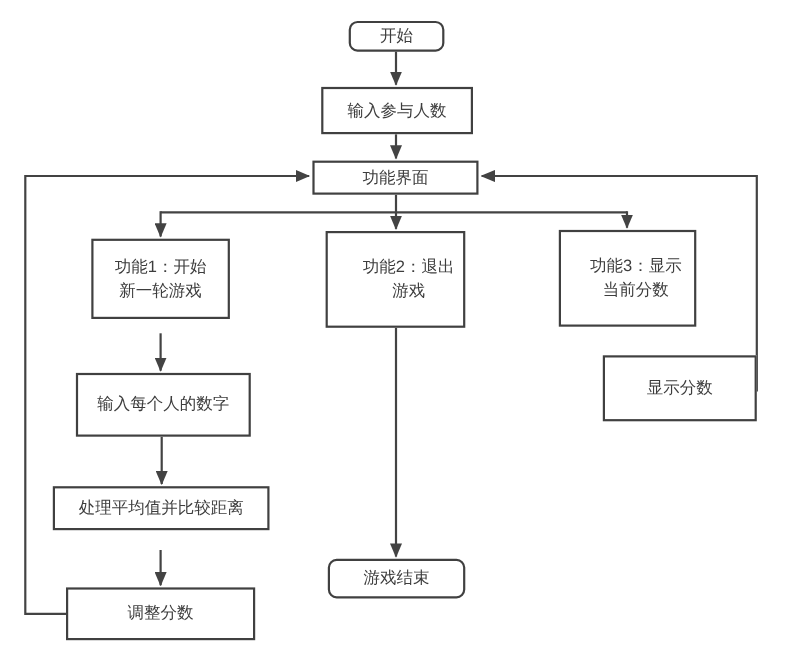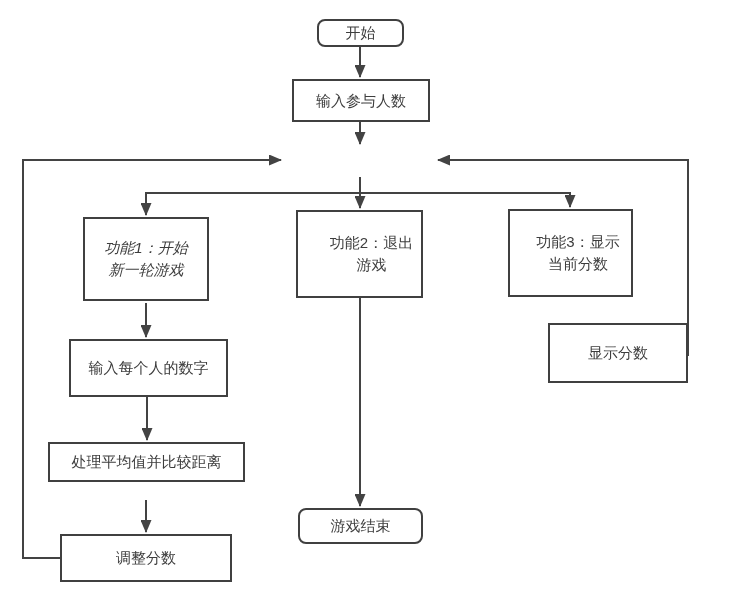--- a/index.html
+++ b/index.html
@@ -36,21 +36,21 @@
     text-align: center;
     white-space: pre-line;
     z-index: 2;
   }
   .node.rounded { border-radius: 8px; }
 
   
   #n-start         { left: 317px; top: 19px;  width: 87px;  height: 28px; text-align: right; }
   #n-input-players { left: 292px; top: 79px;  width: 138px; height: 43px; }
   #n-menu          { left: 284px; top: 146px; width: 151px; height: 31px; }
-  #n-func1         { left: 83px;  top: 217px; width: 126px; height: 84px; font-style: italic; }
+  #n-func1         { left: 83px;  top: 217px; width: 126px; height: 73px; }
   #n-func2         { left: 296px; top: 210px; width: 127px; height: 88px; padding-left: 24px; }
   #n-func3         { left: 508px; top: 209px; width: 125px; height: 88px; padding-left: 15px; }
   #n-input-numbers { left: 69px;  top: 339px; width: 159px; height: 58px; }
   #n-process-avg   { left: 48px;  top: 442px; width: 197px; height: 40px; }
   #n-adjust-score  { left: 60px;  top: 534px; width: 172px; height: 48px; }
   #n-show-score    { left: 508px; top: 323px; width: 140px; height: 60px; margin-left: 40px; }
   #n-game-over     { left: 298px; top: 508px; width: 125px; height: 36px; }
 </style>
 </head>
 <body>
@@ -89,20 +89,21 @@
       <polyline points="60,558 23,558 23,160 281,160" marker-end="url(#arrow)"></polyline>
 
       <polyline points="648,355 688,355 688,160 438,160" marker-end="url(#arrow)"></polyline>
     </g>
   </svg>
 
   <div class="node rounded" id="n-start">开始</div>
 
   <div class="node" id="n-input-players">输入参与人数</div>
 
+  <div class="node" id="n-menu">功能界面</div>
 
   <div class="node" id="n-func1">功能1：开始
 新一轮游戏</div>
 
   <div class="node" id="n-func2">功能2：退出
 游戏</div>
 
   <div class="node" id="n-func3">功能3：显示
 当前分数</div>
 

